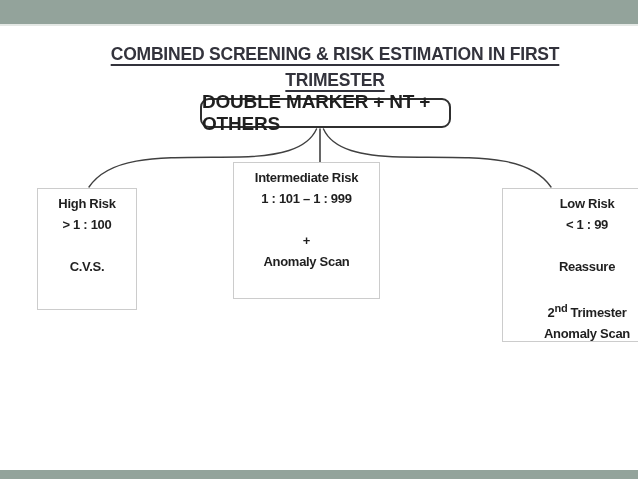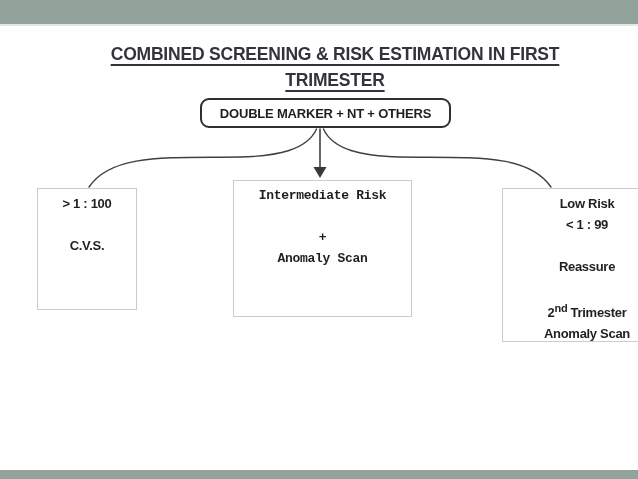--- a/index.html
+++ b/index.html
@@ -25,35 +25,35 @@
     display:block;
     text-decoration:underline;
     text-decoration-thickness:1.5px;
     text-underline-offset:4px;
     padding-left:32px;
   }
   .rootbox{
     position:absolute;left:200px;top:98px;width:251px;height:30px;
     box-sizing:border-box;border:2px solid #2f2f2f;border-radius:9px;
     background:#ffffff;display:flex;align-items:center;justify-content:center;
-    font-weight:bold;font-size:13px;color:#1f1f1f;letter-spacing:-0.2px;
+    font-weight:bold;font-size:19px;color:#1f1f1f;letter-spacing:-0.2px;
   }
   .connectors{
     position:absolute;left:0;top:0;width:638px;height:479px;
     pointer-events:none;
   }
   .box{
     position:absolute;box-sizing:border-box;background:#ffffff;
     border:1px solid #cccccc;
     font-weight:bold;font-size:13px;color:#1f1f1f;letter-spacing:-0.3px;
     text-align:center;padding-top:4px;
   }
   .box .bline{display:block;line-height:21px;min-height:21px;white-space:nowrap;}
   .box-high{left:37px;top:188px;width:100px;height:122px;}
-  .box-mid{left:233px;top:180px;width:179px;height:137px;font-family:Liberation Mono, monospace;}
+  .box-mid{left:233px;top:162px;width:147px;height:137px;}
   .box-low{left:502px;top:188px;width:170px;height:154px;}
   sup{font-size:11px;}
 </style>
 </head>
 <body>
 
 <div class="topbar"></div>
 
 <h1 class="title">
   <span class="tline">COMBINED SCREENING &amp; RISK ESTIMATION IN FIRST</span>
@@ -67,27 +67,29 @@
 <svg class="connectors" viewBox="0 0 638 479" aria-hidden="true">
   <g stroke="#404040" stroke-width="1.4" fill="none" stroke-linecap="round">
     <path d="M316.5 129 C 307 150, 278 156, 240 157 C 168 158, 112 153, 89 187"></path>
     <path d="M323.5 129 C 333 150, 362 156, 400 157 C 472 158, 528 153, 551 187"></path>
     <path d="M320 129 L320 168" stroke-width="1.6"></path>
   </g>
   <polygon points="313.5,167 326.5,167 320,178" fill="#3a3a3a"></polygon>
 </svg>
 
 <div class="box box-high">
+  <span class="bline">High Risk</span>
   <span class="bline">&gt; 1 : 100</span>
   <span class="bline"></span>
   <span class="bline">C.V.S.</span>
 </div>
 
 <div class="box box-mid">
   <span class="bline">Intermediate Risk</span>
+  <span class="bline">1 : 101  – 1 : 999</span>
   <span class="bline"></span>
   <span class="bline">+</span>
   <span class="bline">Anomaly Scan</span>
 </div>
 
 <div class="box box-low">
   <span class="bline">Low Risk</span>
   <span class="bline">&lt; 1 : 99</span>
   <span class="bline"></span>
   <span class="bline">Reassure</span>

